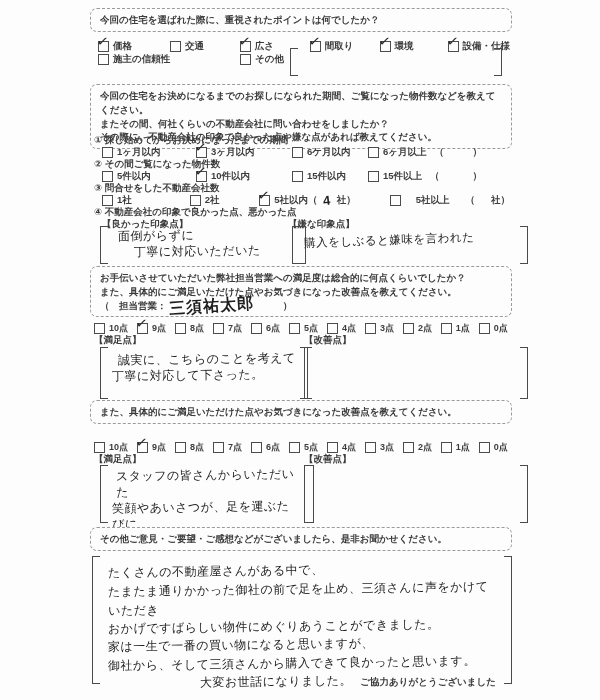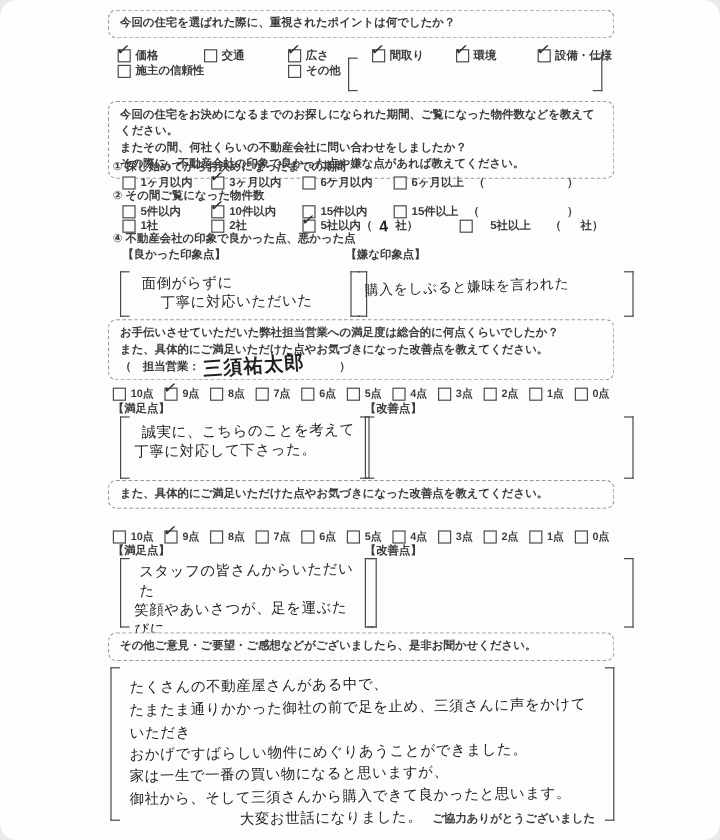--- a/index.html
+++ b/index.html
@@ -1,17 +1,17 @@
 <!DOCTYPE html>
 <html><head>
 <meta charset="utf-8">
 <style>
   html,body{margin:0;padding:0;background:#e9e9e9;}
   .sheet{position:relative;width:600px;height:700px;background:#fdfdfd;
-    font-family:"Liberation Sans","DejaVu Sans",sans-serif;color:#3b3b3b;overflow:hidden;border-radius:14px;}
+    font-family:"Liberation Sans","DejaVu Sans",sans-serif;color:#3b3b3b;overflow:hidden;}
   .qbox{position:absolute;border:1px dashed #9a9a9a;border-radius:7px;
     padding:4px 9px;font-size:9.5px;line-height:1.45;font-weight:600;color:#3c3c3c;background:#fdfdfd;}
   .row{position:absolute;display:flex;align-items:center;font-size:9.5px;font-weight:600;color:#3c3c3c;}
   .opt{display:flex;align-items:center;white-space:nowrap;}
   .cb{display:inline-block;width:9px;height:9px;border:1px solid #4c4c4c;margin-right:4px;
     position:relative;background:#fdfdfd;flex:0 0 auto;}
   .cb.checked::after{content:"✓";position:absolute;left:-2px;top:-9px;font-size:14px;
     font-weight:700;color:#2a2a2a;transform:rotate(8deg);}
   .bk{position:absolute;}
   .bk::before{content:"";position:absolute;left:0;top:0;bottom:0;width:7px;
@@ -20,21 +20,21 @@
     border:solid #4a4a4a;border-width:1.4px 1.4px 1.4px 0;}
   .hand{font-size:12px;color:#1e1e1e;letter-spacing:0.5px;transform:rotate(-0.8deg);line-height:1.35;}
   .hand-name{display:inline-block;height:11px;line-height:13px;font-size:16px;color:#1e1e1e;
     transform:rotate(-4deg);letter-spacing:1px;vertical-align:top;}
   .hand-num{font-size:13px;color:#1e1e1e;display:inline-block;transform:rotate(-6deg);
     margin:0 6px;vertical-align:-1px;}
   .blabel{font-size:9.5px;font-weight:600;color:#3c3c3c;white-space:nowrap;}
   .numline{font-size:9.5px;font-weight:600;color:#3c3c3c;height:12px;line-height:12px;white-space:nowrap;}
   .optline{display:flex;align-items:center;height:12px;font-size:9.5px;font-weight:700;
     color:#3c3c3c;padding-left:8px;}
-  .w72{width:72px;} .w74{width:74px;} .w76{width:76px;} .w70{width:70px;} .w68{width:68px;} .w142{width:142px;}
+  .w72{width:72px;} .w74{width:74px;} .w76{width:76px;margin-left:20px;} .w70{width:70px;} .w68{width:68px;} .w142{width:142px;}
   .paren{white-space:nowrap;}
   .scores{position:absolute;left:94px;width:414px;display:flex;justify-content:space-between;
     font-size:9px;font-weight:600;color:#3c3c3c;}
   .sc{display:flex;align-items:center;white-space:nowrap;}
   .biglines{padding:5px 16px;}
   .biglines .hand{line-height:18.5px;font-size:12px;}
   .biglines .hand:last-child{padding-left:92px;}
   .footer{position:absolute;font-size:9.5px;font-weight:600;color:#3c3c3c;}
 </style>
 </head>
@@ -134,20 +134,21 @@
         </span>
       <span class="opt">
         <span class="cb"></span>
         <span>15件以上</span>
         </span>
       <span class="paren" style="margin-left:8px;">（</span>
       <span style="flex:1;"></span>
       <span class="paren" style="margin-right:28px;">）</span>
     </div>
 
+    <div class="numline">③ 問合せをした不動産会社数</div>
     <div class="optline">
       <span class="opt w74">
         <span class="cb"></span>
         <span>1社</span>
         </span>
       <span class="opt w76">
         <span class="cb"></span>
         <span>2社</span>
         </span>
       <span class="opt">

